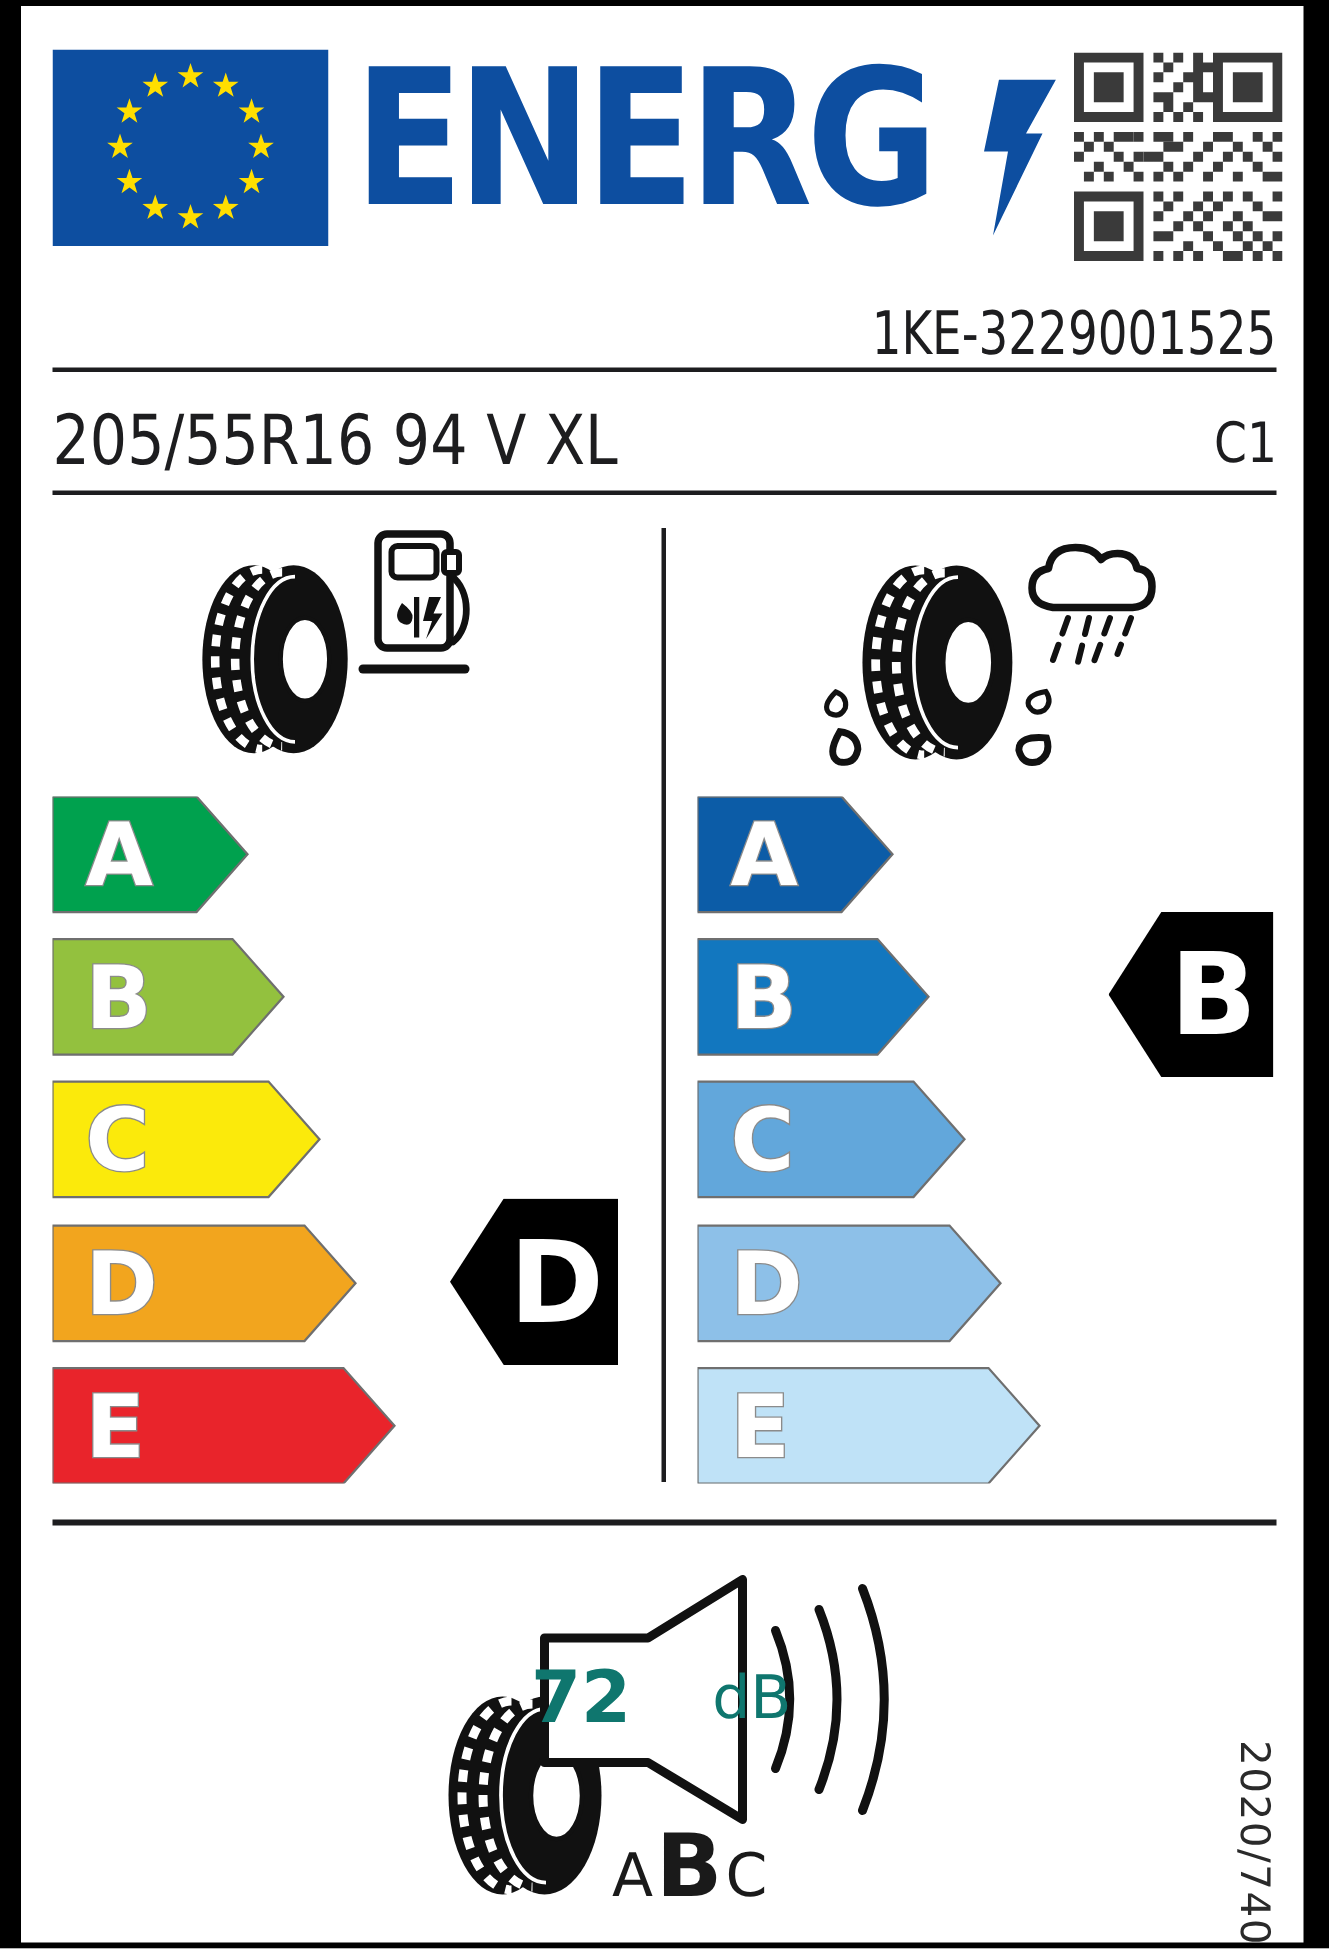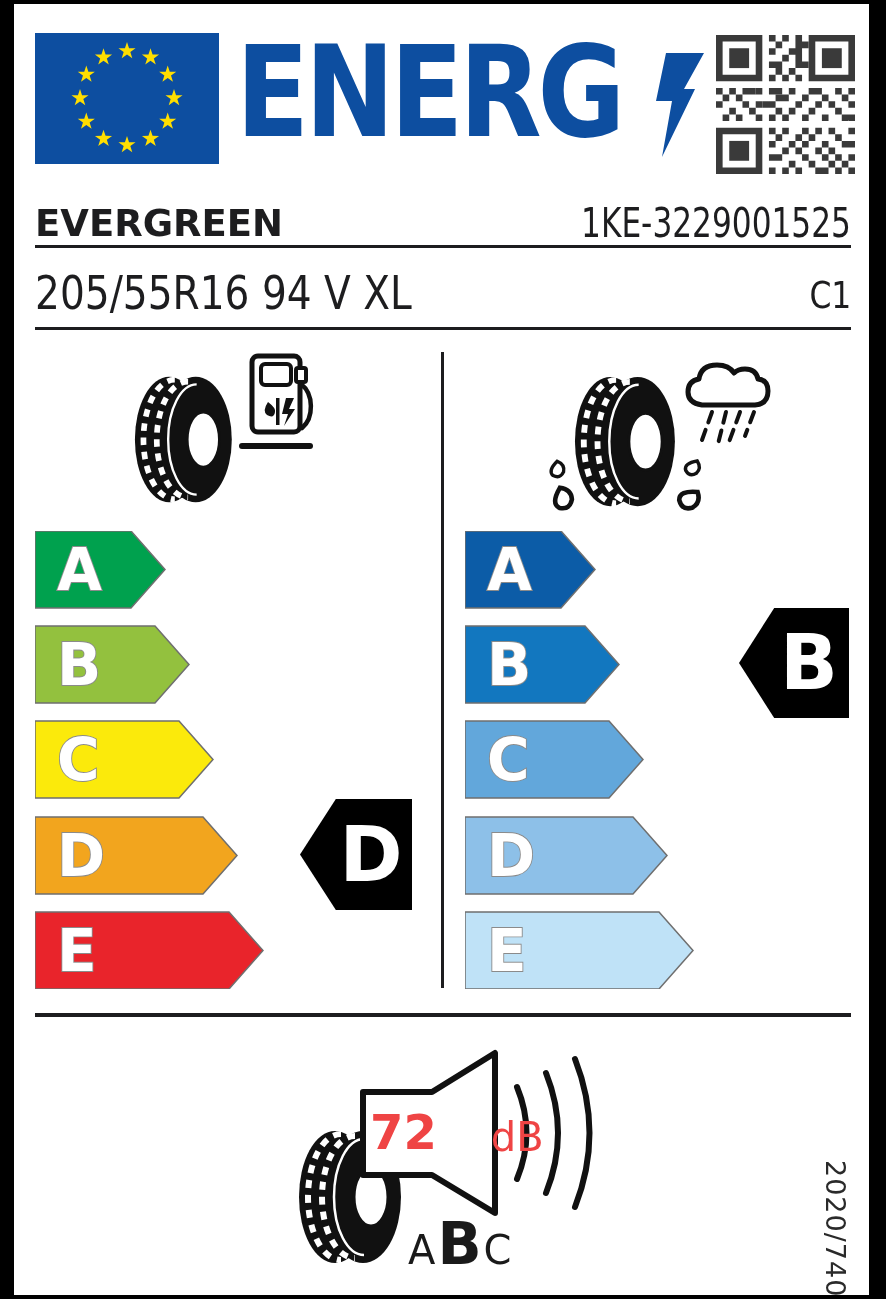--- a/index.html
+++ b/index.html
@@ -20,21 +20,21 @@
   .size{position:absolute;left:21px;top:262px;font-size:46px;color:#1d1d1f;transform:scaleX(.85);transform-origin:left top;white-space:nowrap;}
   .tclass{position:absolute;right:18px;top:270px;font-size:37px;color:#1d1d1f;transform:scaleX(.85);transform-origin:right top;}
   .divider{position:absolute;left:427px;top:348px;width:3px;height:636px;background:#1d1d1f;}
   .pent{
     position:absolute;background:#000;color:#fff;display:flex;align-items:center;justify-content:center;
     clip-path:polygon(32% 0,100% 0,100% 100%,32% 100%,0 50%);
     font-weight:bold;font-size:76px;padding-left:30px;box-sizing:border-box;line-height:1;
   }
   .pent-fuel{left:286px;top:795px;width:112px;height:111px;}
   .pent-wet{left:725px;top:604px;width:110px;height:110px;}
-  .db-row{position:absolute;left:356px;top:1100px;display:flex;align-items:flex-end;gap:8px;color:#ef4444;}
+  .db-row{position:absolute;left:340px;top:1100px;display:flex;align-items:center;gap:8px;color:#0f766e;}
   .db-row .val{font-size:48px;font-weight:bold;}
   .db-row .unit{font-size:40px;margin-left:46px;}
   .abc-row{position:absolute;left:394px;top:1206px;display:flex;align-items:baseline;gap:2px;color:#1a1a1a;}
   .abc-row .s{font-size:40px;}
   .abc-row .big{font-size:58px;font-weight:bold;}
   .reg{
     position:absolute;left:806px;top:1156px;height:110px;color:#2a2a2a;font-size:27px;
     writing-mode:vertical-rl;text-orientation:mixed;letter-spacing:1px;white-space:nowrap;
   }
   svg text{font-family:"DejaVu Sans","Liberation Sans",sans-serif;}
@@ -111,21 +111,20 @@
       <path d="M8 14h1v1h-1zM10 14h1v1h-1zM13 14h1v1h-1zM15 14h1v1h-1zM17 14h1v1h-1zM20 14h1v1h-1z"></path>
       <path d="M9 15h1v1h-1zM12 15h1v1h-1zM14 15h1v1h-1zM18 15h1v1h-1z"></path>
       <path d="M8 16h1v1h-1zM11 16h1v1h-1zM13 16h1v1h-1zM16 16h1v1h-1zM19 16h1v1h-1zM20 16h1v1h-1z"></path>
       <path d="M10 17h1v1h-1zM12 17h1v1h-1zM15 17h1v1h-1zM17 17h1v1h-1z"></path>
       <path d="M8 18h1v1h-1zM9 18h1v1h-1zM13 18h1v1h-1zM16 18h1v1h-1zM18 18h1v1h-1zM20 18h1v1h-1z"></path>
       <path d="M11 19h1v1h-1zM14 19h1v1h-1zM17 19h1v1h-1zM19 19h1v1h-1z"></path>
       <path d="M8 20h1v1h-1zM10 20h1v1h-1zM12 20h1v1h-1zM15 20h1v1h-1zM16 20h1v1h-1zM18 20h1v1h-1zM20 20h1v1h-1z"></path>
     </g>
   </svg>
 
-  <div class="brand">EVERGREEN</div>
   <div class="code">1KE-3229001525</div>
   <div class="hr" style="left:21px;top:241px;width:816px;height:3px"></div>
 
   <div class="size">205/55R16 94 V XL</div>
   <div class="tclass">C1</div>
   <div class="hr" style="left:21px;top:323px;width:816px;height:3px"></div>
 
   <div class="divider"></div>
 
   <svg class="abs" style="left:116px;top:346px" width="210" height="165" viewBox="0 0 210 165">

